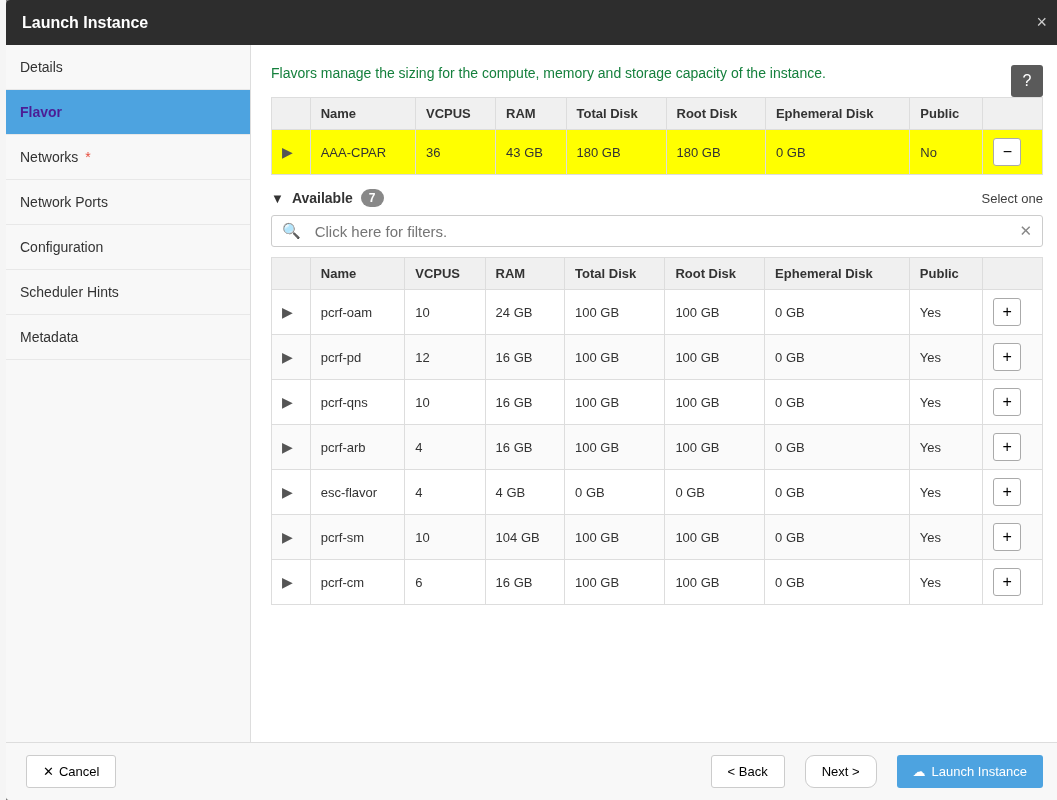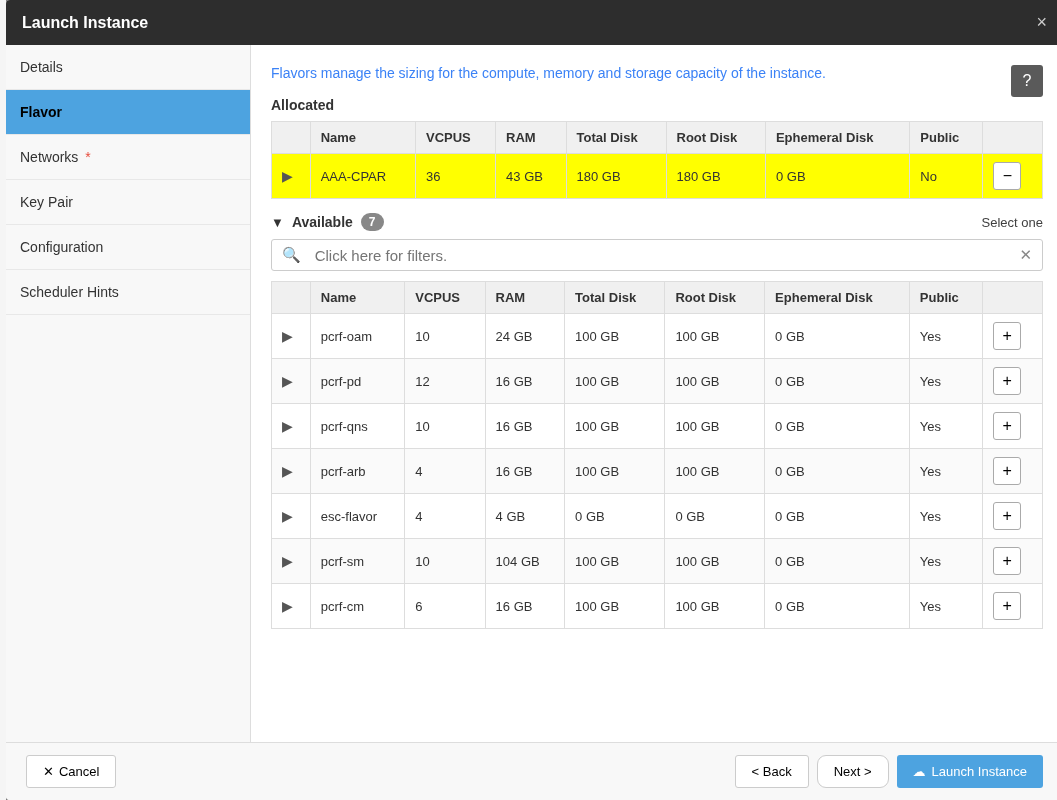--- a/index.html
+++ b/index.html
@@ -50,39 +50,39 @@
     .sidebar-item {
       padding: 14px 14px;
       cursor: pointer;
       border-bottom: 1px solid #e8e8e8;
       font-size: 14px;
       color: #333;
     }
 
     .sidebar-item.active {
       background: #4da3e0;
-      color: #000000;
+      color: #4c1d95;
       font-weight: bold;
     }
 
     .sidebar-item .required {
       color: #e74c3c;
       margin-left: 3px;
     }
 
     .main-content {
       flex: 1; display: flex; flex-direction: column; overflow: hidden;
     }
 
     .content-area {
       flex: 1; padding: 20px; overflow-y: auto;
     }
 
     .description {
-      color: #3b82f6; margin-bottom: 10px; font-size: 14px;
+      color: #15803d; margin-bottom: 10px; font-size: 14px;
     }
 
     .section-label {
       font-weight: bold; margin-bottom: 8px; font-size: 14px;
     }
 
     .help-btn {
       float: right;
       width: 32px; height: 32px;
       background: #5a5a5a;
@@ -197,21 +197,21 @@
       background: #fff;
       border: 1px solid #ccc;
       border-radius: 3px;
       padding: 8px 16px;
       cursor: pointer;
       font-size: 13px;
       display: flex; align-items: center; gap: 5px;
     }
 
     .footer-right {
-      display: flex; gap: 8px;
+      display: flex; gap: 20px;
     }
 
     .btn-back {
       background: #fff;
       border: 1px solid #ccc;
       border-radius: 3px;
       padding: 8px 16px;
       cursor: pointer;
       font-size: 13px;
     }
@@ -248,34 +248,34 @@
       <span class="modal-header-title">Launch Instance</span>
       <button class="modal-close">×</button>
     </div>
 
     <div class="modal-body">
 
       <div class="sidebar">
         <div class="sidebar-item">Details</div>
         <div class="sidebar-item active">Flavor</div>
         <div class="sidebar-item">Networks <span class="required">*</span></div>
-        <div class="sidebar-item">Key Pair</div>
+        <div class="sidebar-item">Network Ports</div>
         <div class="sidebar-item">Configuration</div>
         <div class="sidebar-item">Scheduler Hints</div>
+        <div class="sidebar-item">Metadata</div>
       </div>
 
       <div class="main-content">
         <div class="content-area">
 
           <div class="desc-row">
             <p class="description">Flavors manage the sizing for the compute, memory and storage capacity of the instance.</p>
             <button class="help-btn">?</button>
           </div>
 
-          <div class="section-label">Allocated</div>
           <table class="table-container">
             <thead>
               <tr>
                 <th></th>
                 <th>Name</th>
                 <th>VCPUS</th>
                 <th>RAM</th>
                 <th>Total Disk</th>
                 <th>Root Disk</th>
                 <th>Ephemeral Disk</th>

